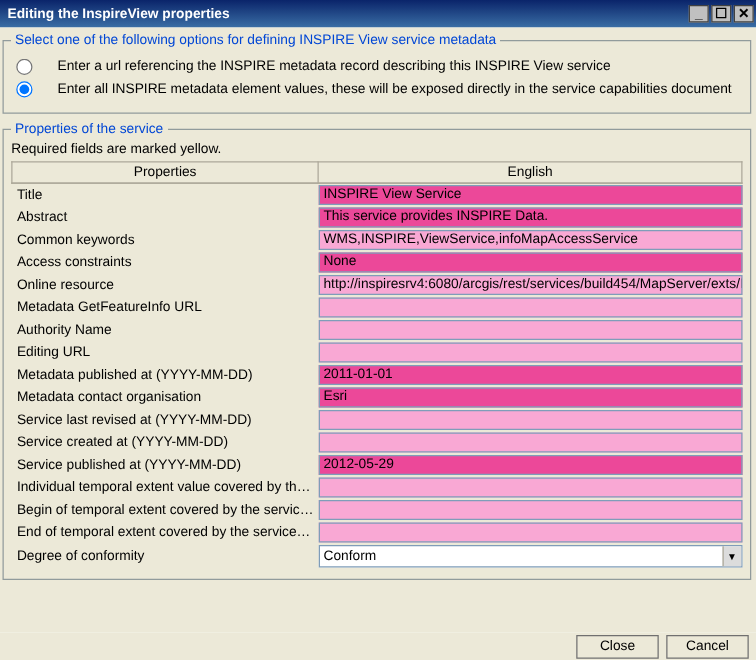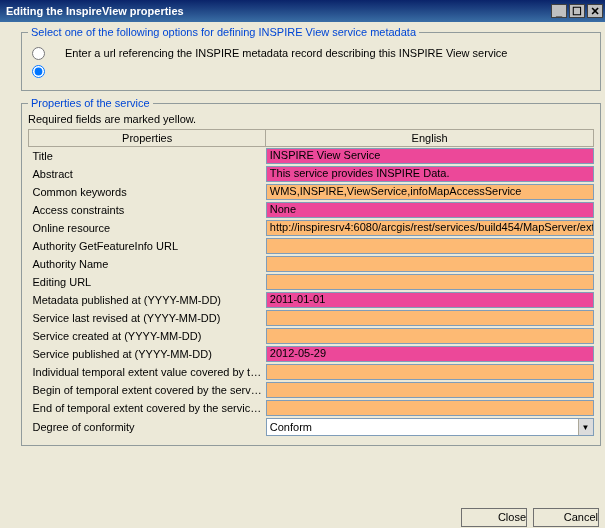--- a/index.html
+++ b/index.html
@@ -1,35 +1,35 @@
 <!DOCTYPE html>
 <html><head>
 <meta charset="utf-8">
 <style>
 *{box-sizing:border-box;margin:0;padding:0;font-family:Tahoma,Arial,sans-serif;font-size:11px}
 body{background:#fff;width:605px;height:528px;overflow:hidden}
 .tb{height:22px;background:linear-gradient(#0a246a,#3a6ea5);color:#fff;display:flex;align-items:center;padding:0 2px;font-weight:bold}
 .tb-title{flex:1;padding-left:4px}
 .tb-btn{width:16px;height:14px;background:#c0c0c0;border:1px solid #404040;margin-left:2px;display:flex;align-items:center;justify-content:center;color:#000;font-size:9px;line-height:1}
 .client{height:484px;background:#ece9d8;padding:2px;overflow:auto}
-fieldset{border:1px solid #919b9c;margin:2px 2px 6px 19px;padding:4px 6px 8px 6px}
+fieldset{border:1px solid #919b9c;margin:2px 2px 6px 0;padding:4px 6px 8px 6px}
 legend{color:#0046d5;padding:0 3px}
 .radio-row{display:flex;align-items:center;gap:20px;margin:4px 0 4px 4px}
 .radio-row input{margin-top:1px}
 .req{margin-bottom:4px}
 table{width:100%;border-collapse:collapse;table-layout:fixed}
 th{background:#ece9d8;border:1px solid #aca899;padding:2px 4px;font-weight:normal;text-align:center}
 td{padding:1px 0}
 .lbl{padding:1px 4px;white-space:nowrap;overflow:hidden;text-overflow:ellipsis}
-.fld{border:1px solid #7f9db9;height:16px;padding:0 3px;width:100%;background:#fdba74;overflow:hidden;white-space:nowrap;font-size:11px}
+.fld{border:1px solid #7f9db9;height:16px;padding:0 3px;width:100%;background:#f9a8d4;overflow:hidden;white-space:nowrap;font-size:11px}
 .yellow{background:#ec4899}
 .sel{border:1px solid #7f9db9;height:18px;width:100%;background:#fff;display:flex;align-items:center;justify-content:space-between;padding:0 0 0 3px}
 .sel-arrow{width:15px;height:16px;background:#dcdcdc;border-left:1px solid #aca899;display:flex;align-items:center;justify-content:center;font-size:8px}
 .footer{height:22px;display:flex;justify-content:flex-end;align-items:center;gap:6px;padding:0 6px;background:#ece9d8}
-.btn{width:66px;height:19px;border:1px solid #707070;background:#ece9d8;text-align:right;line-height:17px;cursor:default}
+.btn{width:66px;height:19px;border:1px solid #707070;background:#ece9d8;text-align:center;line-height:17px;cursor:default}
 </style>
 </head>
 <body>
 
 <div class="tb">
   <span class="tb-title">Editing the InspireView properties</span>
   <div class="tb-btn">
       <span>_</span>
     </div>
   <div class="tb-btn">
@@ -43,20 +43,21 @@
 <div class="client">
 
   <fieldset>
     <legend>Select one of the following options for defining INSPIRE View service metadata</legend>
     <div class="radio-row">
       <input type="radio" name="opt" style="">
       <span>Enter a url referencing the INSPIRE metadata record describing this INSPIRE View service</span>
     </div>
     <div class="radio-row">
       <input type="radio" name="opt" checked="" style="">
+      <span>Enter all INSPIRE metadata element values, these will be exposed directly in the service capabilities document</span>
     </div>
   </fieldset>
 
   <fieldset>
     <legend>Properties of the service</legend>
     <div class="req">Required fields are marked yellow.</div>
     <table>
       <colgroup>
           <col style="width:42%">
           <col>
@@ -92,41 +93,47 @@
               <div class="fld yellow">None</div>
             </td>
           </tr>
           <tr>
             <td class="lbl" style="width: 20%;">Online resource</td>
             <td>
               <div class="fld">http://inspiresrv4:6080/arcgis/rest/services/build454/MapServer/exts/InspireView/service</div>
             </td>
           </tr>
           <tr>
-            <td class="lbl" style="width: 20%;">Authority GetFeatureInfo URL</td>
+            <td class="lbl" style="width: 20%;">Metadata GetFeatureInfo URL</td>
             <td>
               <div class="fld"></div>
             </td>
           </tr>
           <tr>
             <td class="lbl" style="width: 20%;">Authority Name</td>
             <td>
               <div class="fld"></div>
             </td>
           </tr>
           <tr>
             <td class="lbl" style="width: 20%;">Editing URL</td>
             <td>
               <div class="fld"></div>
             </td>
           </tr>
           <tr>
             <td class="lbl">Metadata published at (YYYY-MM-DD)</td>
             <td>
               <div class="fld yellow">2011-01-01</div>
+            </td>
+          </tr>
+          <tr>
+            <td class="lbl">Metadata contact organisation</td>
+            <td>
+              <div class="fld yellow">Esri</div>
             </td>
           </tr>
           <tr>
             <td class="lbl">Service last revised at (YYYY-MM-DD)</td>
             <td>
               <div class="fld"></div>
             </td>
           </tr>
           <tr>
             <td class="lbl">Service created at (YYYY-MM-DD)</td>

